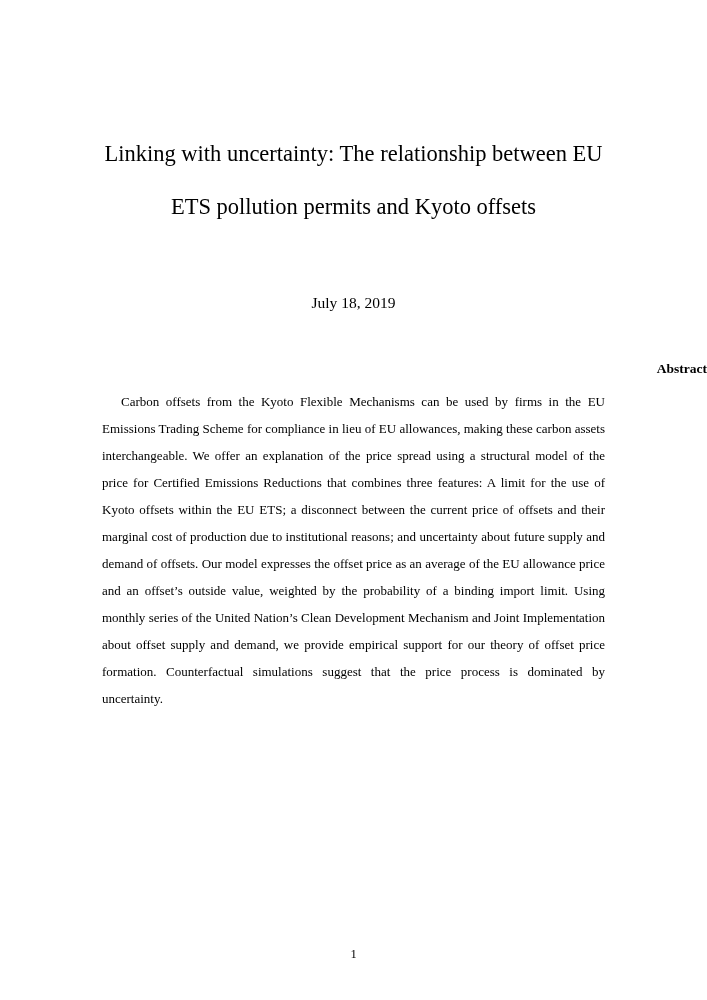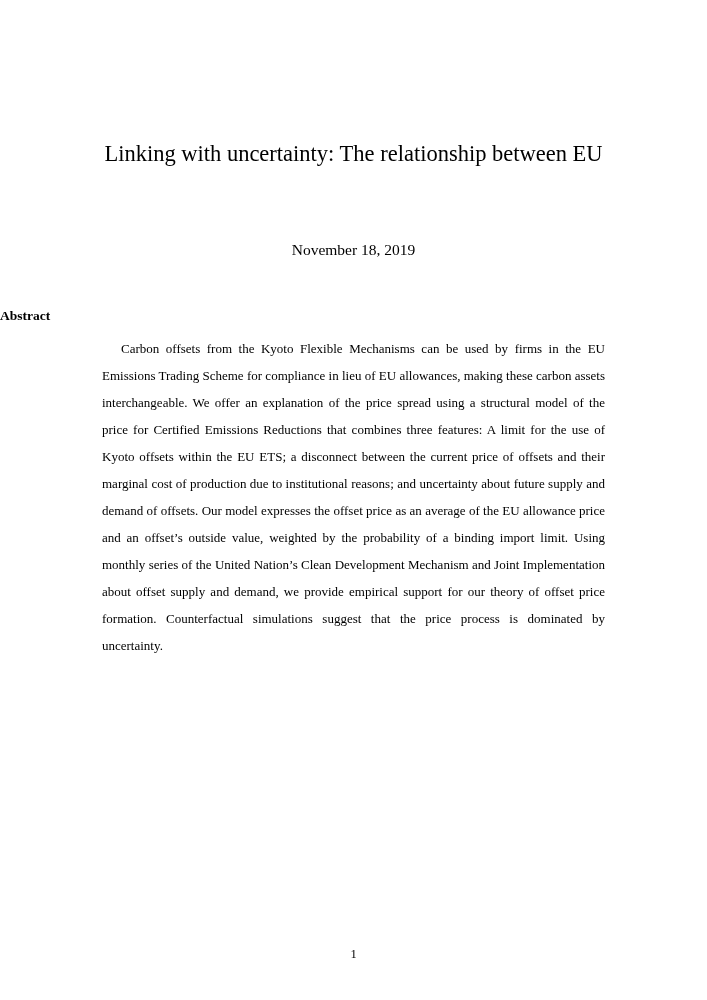--- a/index.html
+++ b/index.html
@@ -30,21 +30,21 @@
     font-weight: 400;
   }
   .date {
     margin-top: 61px;
     text-align: center;
     font-size: 15.5px;
     line-height: 18px;
   }
   .abstract-heading {
     margin-top: 49px;
-    text-align: left;
+    text-align: right;
     font-size: 13.5px;
     font-weight: 700;
     line-height: 16px;
   }
   .abstract-body {
     width: 503px;
     margin: 11px auto 0 auto;
     font-size: 13px;
     line-height: 27px;
     text-align: justify;
@@ -62,23 +62,24 @@
     font-size: 12.5px;
   }
 </style>
 </head>
 <body>
 
 <div class="page">
 
   <h1 class="title">
     <span>Linking with uncertainty: The relationship between EU</span><br>
+    <span>ETS pollution permits and Kyoto offsets</span>
   </h1>
 
-  <div class="date">November 18, 2019</div>
+  <div class="date">July 18, 2019</div>
 
   <div class="abstract-heading">Abstract</div>
 
   <div class="abstract-body">
     <p>Carbon offsets from the Kyoto Flexible Mechanisms can be used by firms in the EU Emissions Trading Scheme for compliance in lieu of EU allowances, making these carbon assets interchangeable. We offer an explanation of the price spread using a structural model of the price for Certified Emissions Reductions that combines three features: A limit for the use of Kyoto offsets within the EU ETS; a disconnect between the current price of offsets and their marginal cost of production due to institutional reasons; and uncertainty about future supply and demand of offsets. Our model expresses the offset price as an average of the EU allowance price and an offset’s outside value, weighted by the probability of a binding import limit. Using monthly series of the United Nation’s Clean Development Mechanism and Joint Implementation about offset supply and demand, we provide empirical support for our theory of offset price formation. Counterfactual simulations suggest that the price process is dominated by uncertainty.</p>
   </div>
 
   <div class="page-number">1</div>
 
 </div>

